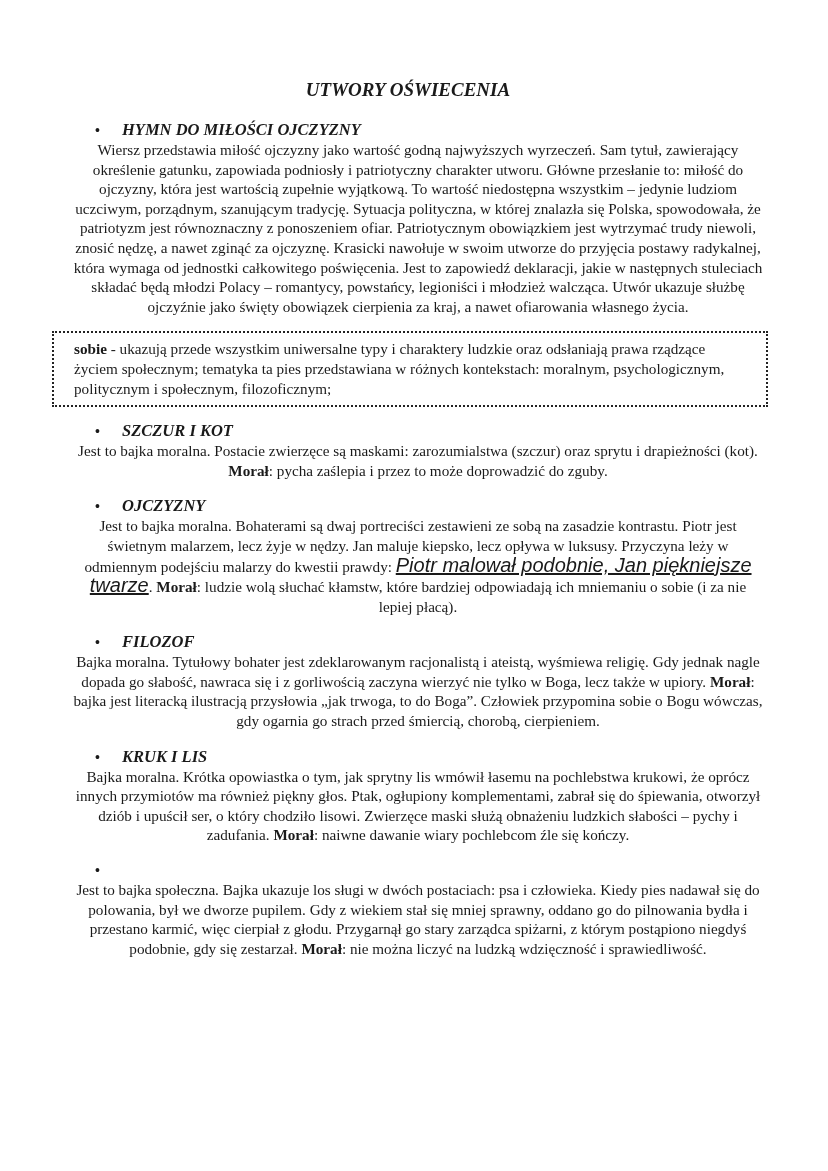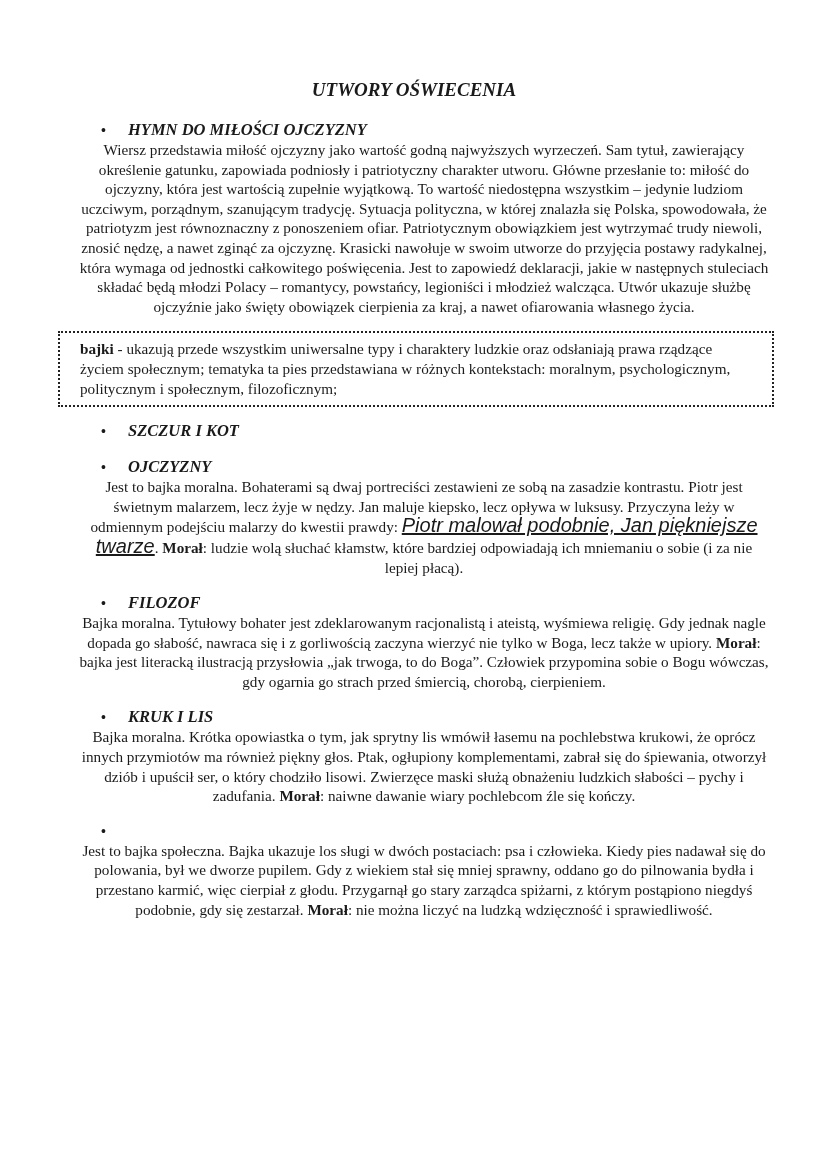--- a/index.html
+++ b/index.html
@@ -10,21 +10,21 @@
     body {
       width: 828px;
       height: 1171px;
       position: relative;
       overflow: hidden;
       color: #1a1a1a;
       font-family: "Liberation Serif", "DejaVu Serif", serif;
     }
     .page {
       position: absolute;
-      left: 79px;
+      left: 73px;
       top: 78px;
       width: 700px;
     }
     .title {
       text-align: center;
       font-size: 19px;
       font-weight: bold;
       font-style: italic;
       line-height: 24px;
       margin: 0 0 18px 0;
@@ -86,28 +86,29 @@
 
   <div class="section">
     <div class="section-heading">
       <span class="bullet">•</span>
       <span>HYMN DO MIŁOŚCI OJCZYZNY</span>
     </div>
     <p class="section-body">Wiersz przedstawia miłość ojczyzny jako wartość godną najwyższych wyrzeczeń. Sam tytuł, zawierający określenie gatunku, zapowiada podniosły i patriotyczny charakter utworu. Główne przesłanie to: miłość do ojczyzny, która jest wartością zupełnie wyjątkową. To wartość niedostępna wszystkim – jedynie ludziom uczciwym, porządnym, szanującym tradycję. Sytuacja polityczna, w której znalazła się Polska, spowodowała, że patriotyzm jest równoznaczny z ponoszeniem ofiar. Patriotycznym obowiązkiem jest wytrzymać trudy niewoli, znosić nędzę, a nawet zginąć za ojczyznę. Krasicki nawołuje w swoim utworze do przyjęcia postawy radykalnej, która wymaga od jednostki całkowitego poświęcenia. Jest to zapowiedź deklaracji, jakie w następnych stuleciach składać będą młodzi Polacy – romantycy, powstańcy, legioniści i młodzież walcząca. Utwór ukazuje służbę ojczyźnie jako święty obowiązek cierpienia za kraj, a nawet ofiarowania własnego życia.</p>
   </div>
 
   <div class="info-box">
-    <span class="bold">bajki</span><span> - ukazują przede wszystkim uniwersalne typy i charaktery ludzkie oraz odsłaniają prawa rządzące życiem społecznym; tematyka ta pies przedstawiana w różnych kontekstach: moralnym, psychologicznym, politycznym i społecznym, filozoficznym;</span>
+    <span class="bold">sobie</span><span> - ukazują przede wszystkim uniwersalne typy i charaktery ludzkie oraz odsłaniają prawa rządzące życiem społecznym; tematyka ta pies przedstawiana w różnych kontekstach: moralnym, psychologicznym, politycznym i społecznym, filozoficznym;</span>
   </div>
 
   <div class="section">
     <div class="section-heading">
       <span class="bullet">•</span>
       <span>SZCZUR I KOT</span>
     </div>
+    <p class="section-body"><span>Jest to bajka moralna. Postacie zwierzęce są maskami: zarozumialstwa (szczur) oraz sprytu i drapieżności (kot). </span><span class="bold">Morał</span><span>: pycha zaślepia i przez to może doprowadzić do zguby.</span></p>
   </div>
 
   <div class="section gap-1">
     <div class="section-heading">
       <span class="bullet">•</span>
       <span>OJCZYZNY</span>
     </div>
     <p class="section-body"><span>Jest to bajka moralna. Bohaterami są dwaj portreciści zestawieni ze sobą na zasadzie kontrastu. Piotr jest świetnym malarzem, lecz żyje w nędzy. Jan maluje kiepsko, lecz opływa w luksusy. Przyczyna leży w odmiennym podejściu malarzy do kwestii prawdy: </span><span class="sans-italic">Piotr malował podobnie, Jan piękniejsze twarze</span><span>. </span><span class="bold">Morał</span><span>: ludzie wolą słuchać kłamstw, które bardziej odpowiadają ich mniemaniu o sobie (i za nie lepiej płacą).</span></p>
   </div>
 

